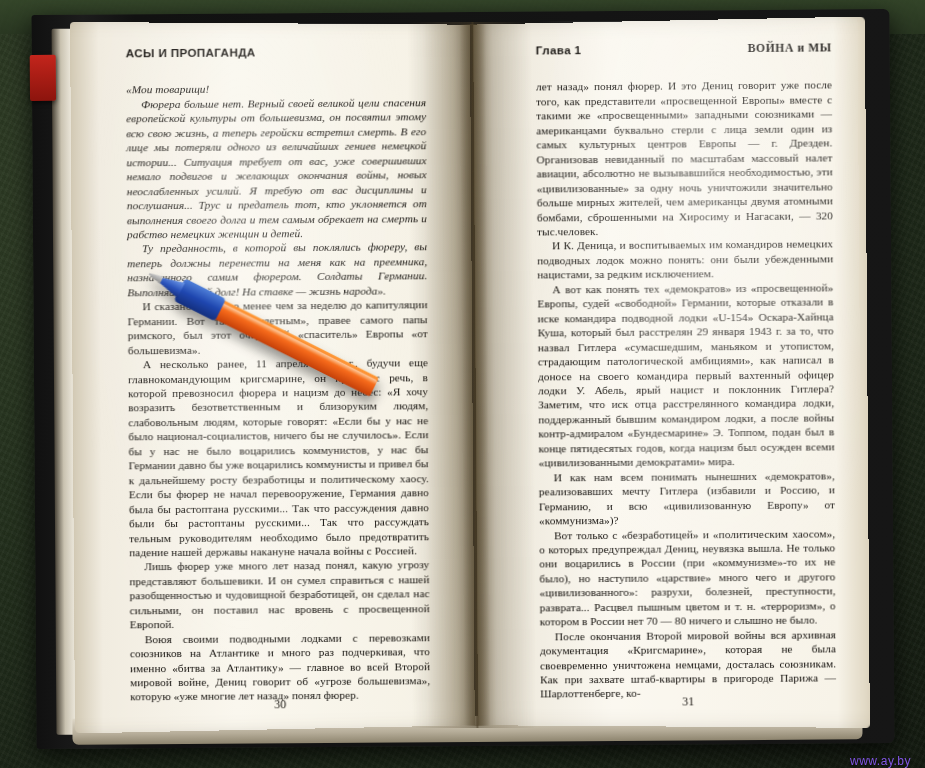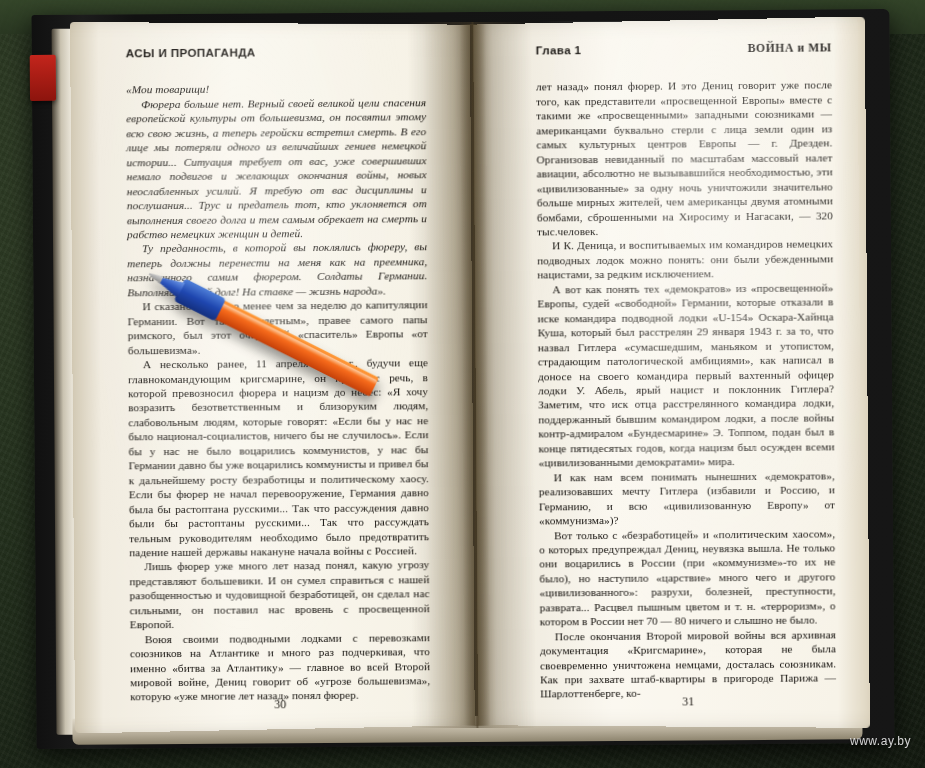--- a/index.html
+++ b/index.html
@@ -226,24 +226,24 @@
     width: 26px; height: 46px;
     background: linear-gradient(180deg, #c3251c, #8c140d);
     border-radius: 2px;
     box-shadow: 0 2px 5px rgba(0,0,0,.6);
   }
 
   
   .watermark {
     position: absolute;
     right: 14px;
-    bottom: 20px;
+    bottom: 0;
     font-family: "Liberation Sans", sans-serif;
     font-size: 12px;
-    color: #e5e5e5;
+    color: #8b5cf6;
     opacity: .92;
     letter-spacing: .5px;
     text-shadow: 0 1px 2px rgba(0,0,0,.8);
   }
 </style>
 </head>
 <body>
 
 <div id="shot">
 

